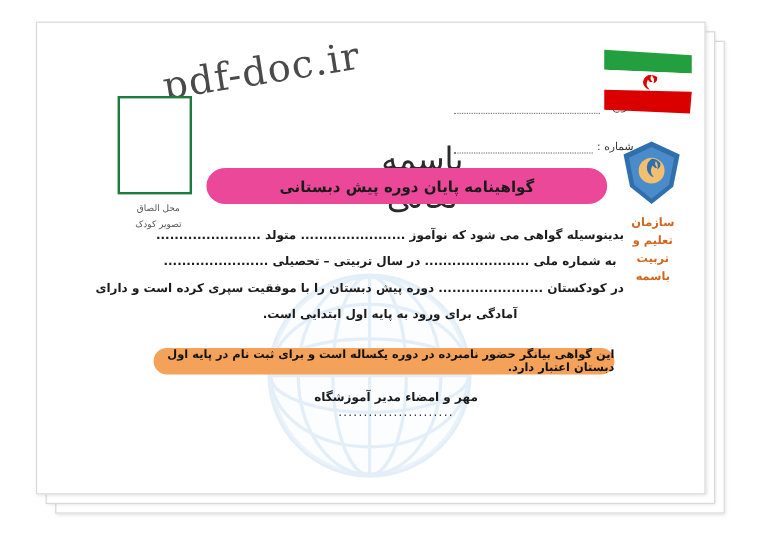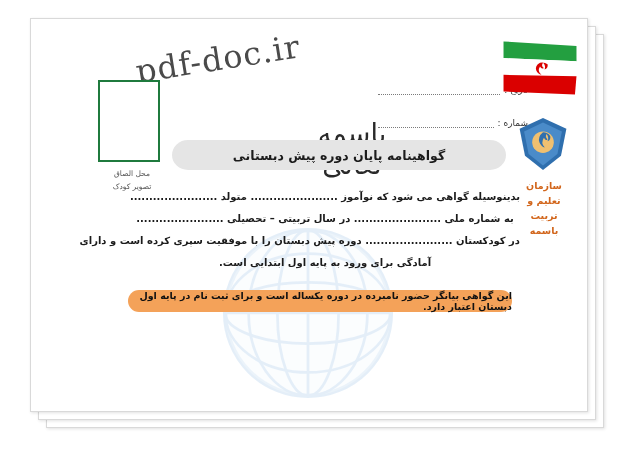--- a/index.html
+++ b/index.html
@@ -157,21 +157,21 @@
     direction: rtl;
   }
 
   
   .title-banner {
     position: absolute;
     left: 142px;
     top: 122px;
     width: 334px;
     height: 30px;
-    background: #e5e5e5;
+    background: #ec4899;
     border-radius: 16px / 15px;
     display: flex;
     align-items: center;
     justify-content: center;
     direction: rtl;
   }
   .title-banner span {
     font-size: 12.5px;
     font-weight: bold;
     color: #1b1b1b;
@@ -308,15 +308,19 @@
       <div class="body-line">بدینوسیله گواهی می شود که نوآموز ....................... متولد .......................</div>
       <div class="body-line">به شماره ملی ....................... در سال تربیتی – تحصیلی .......................</div>
       <div class="body-line">در کودکستان ....................... دوره پیش دبستان را با موفقیت سپری کرده است و دارای</div>
       <div class="body-line">آمادگی برای ورود به پایه اول ابتدایی است.</div>
     </div>
 
     <div class="note-banner">
       <span>این گواهی بیانگر حضور نامبرده در دوره یکساله است و برای ثبت نام در پایه اول دبستان اعتبار دارد.</span>
     </div>
 
+    <div class="signature">
+      <div class="sig-label">مهر و امضاء مدیر آموزشگاه</div>
+      <div class="sig-dots">.......................</div>
+    </div>
 
   </div>
 </div>
 
 </body></html>

